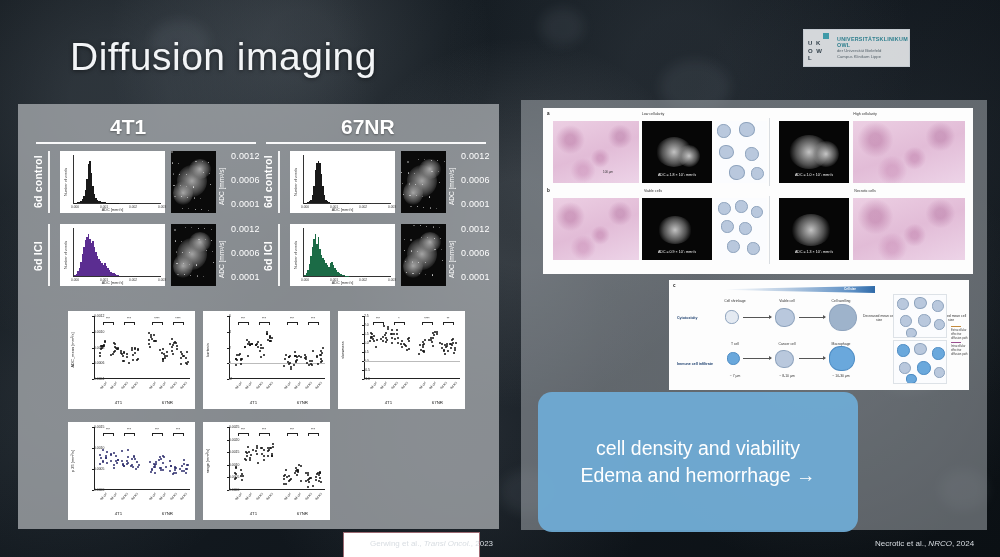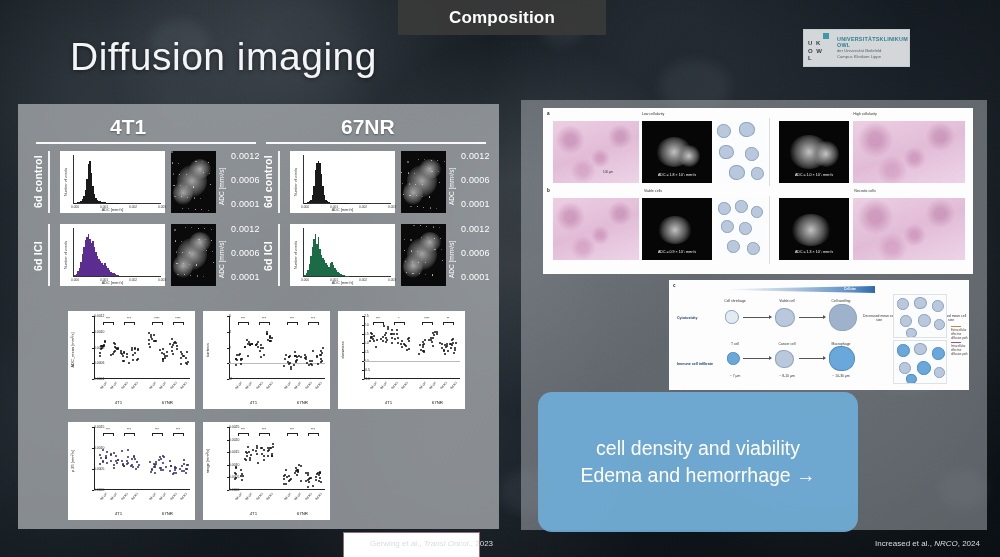--- a/index.html
+++ b/index.html
@@ -202,21 +202,20 @@
 
 <div class="slide">
 
   <div class="bg-blob" style="left:150px;top:20px;width:60px;height:46px;"></div>
   <div class="bg-blob" style="left:540px;top:8px;width:44px;height:38px;"></div>
   <div class="bg-blob" style="left:660px;top:60px;width:70px;height:54px;"></div>
   <div class="bg-blob" style="left:870px;top:330px;width:80px;height:62px;"></div>
   <div class="bg-blob" style="left:500px;top:470px;width:56px;height:44px;"></div>
   <div class="bg-blob" style="left:940px;top:470px;width:48px;height:40px;"></div>
 
-  <div class="comp-banner">Composition</div>
   <div class="slide-title">Diffusion imaging</div>
 
   <div class="logo-box">
     <div class="logo-mark">
       <div class="logo-sq"></div>
       <div class="logo-uk">U K</div>
       <div class="logo-uk">O W L</div>
     </div>
     <div class="logo-div"></div>
     <div class="logo-txt">
@@ -1338,15 +1337,15 @@
 
   <div class="blue-box">
     <div>cell density and viability</div>
     <div>Edema and hemorrhage →</div>
   </div>
 
   <div class="cite" style="left:370px;top:539px;">
     <span>Gerwing et al., </span><i>Transl Oncol.</i><span>, 2023</span>
   </div>
   <div class="cite" style="left:875px;top:539px;">
-    <span>Increased et al., </span><i>NRCO</i><span>, 2024</span>
+    <span>Necrotic et al., </span><i>NRCO</i><span>, 2024</span>
   </div>
 </div>
 
 </body></html>

